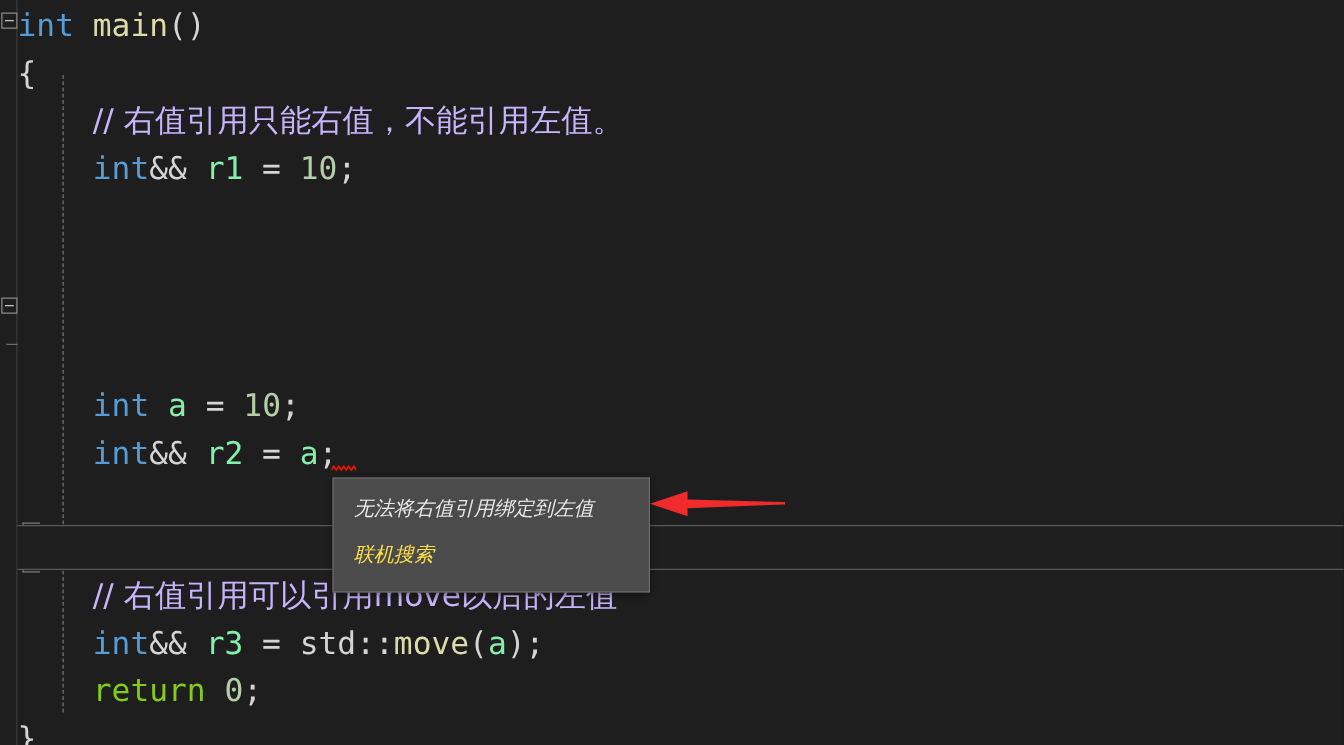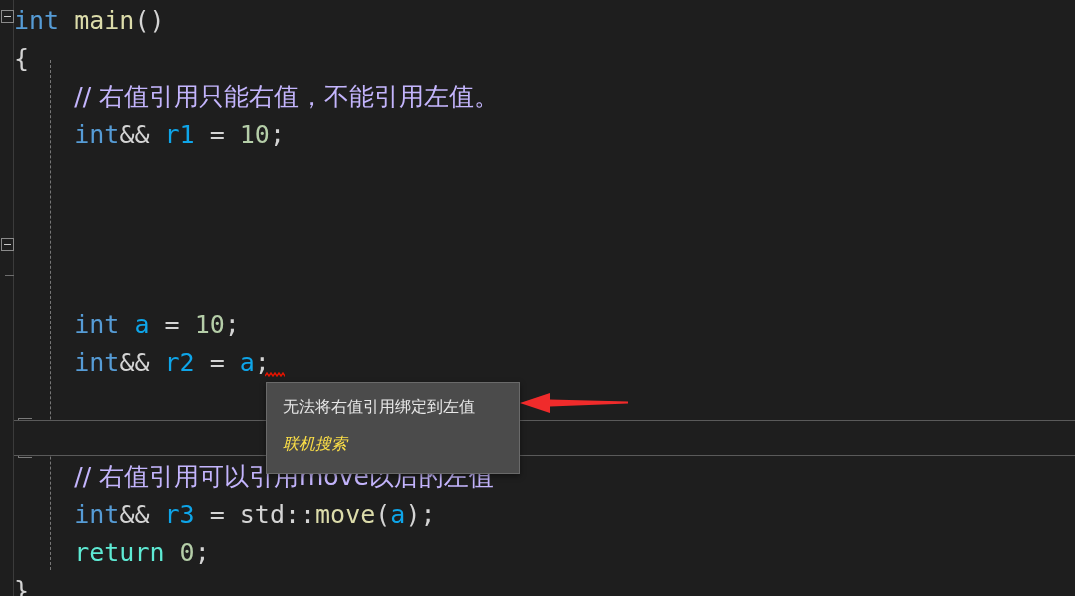--- a/index.html
+++ b/index.html
@@ -85,24 +85,24 @@
     line-height: 38px;
     white-space: pre;
     font-size: 25px;
     font-family: "DejaVu Sans Mono", monospace;
     letter-spacing: 0px;
   }
   .line .ind { color: transparent; }
 
   .tk-kw     { color: #569cd6; }   
   .tk-op     { color: #d4d4d4; }   
-  .tk-var    { color: #0ea5e9; }   
+  .tk-var    { color: #86efac; }   
   .tk-num    { color: #b5cea8; }   
   .tk-fn     { color: #dcdcaa; }   
-  .tk-ctrl   { color: #5eead4; }
+  .tk-ctrl   { color: #84cc16; }
   .tk-brace  { color: #d4d4d4; }
   .tk-comment{ color: #c4b5fd; }
 
   .cjk { font-family: "DejaVu Sans", sans-serif; }
 
   
   .current-line {
     position: absolute;
     left: 14px;
     right: 0;
@@ -129,20 +129,21 @@
     box-sizing: border-box;
     padding: 14px 16px 12px 16px;
     box-shadow: 0 2px 6px rgba(0,0,0,0.45);
   }
   .tooltip-msg {
     color: #e8e8e8;
     font-size: 16px;
     font-family: "DejaVu Sans", sans-serif;
     line-height: 20px;
     white-space: nowrap;
+    font-style: italic;
   }
   .tooltip-link {
     display: inline-block;
     margin-top: 17px;
     color: #3a96dd;
     font-size: 16px;
     font-family: "DejaVu Sans", sans-serif;
     line-height: 20px;
     cursor: pointer;
   }

